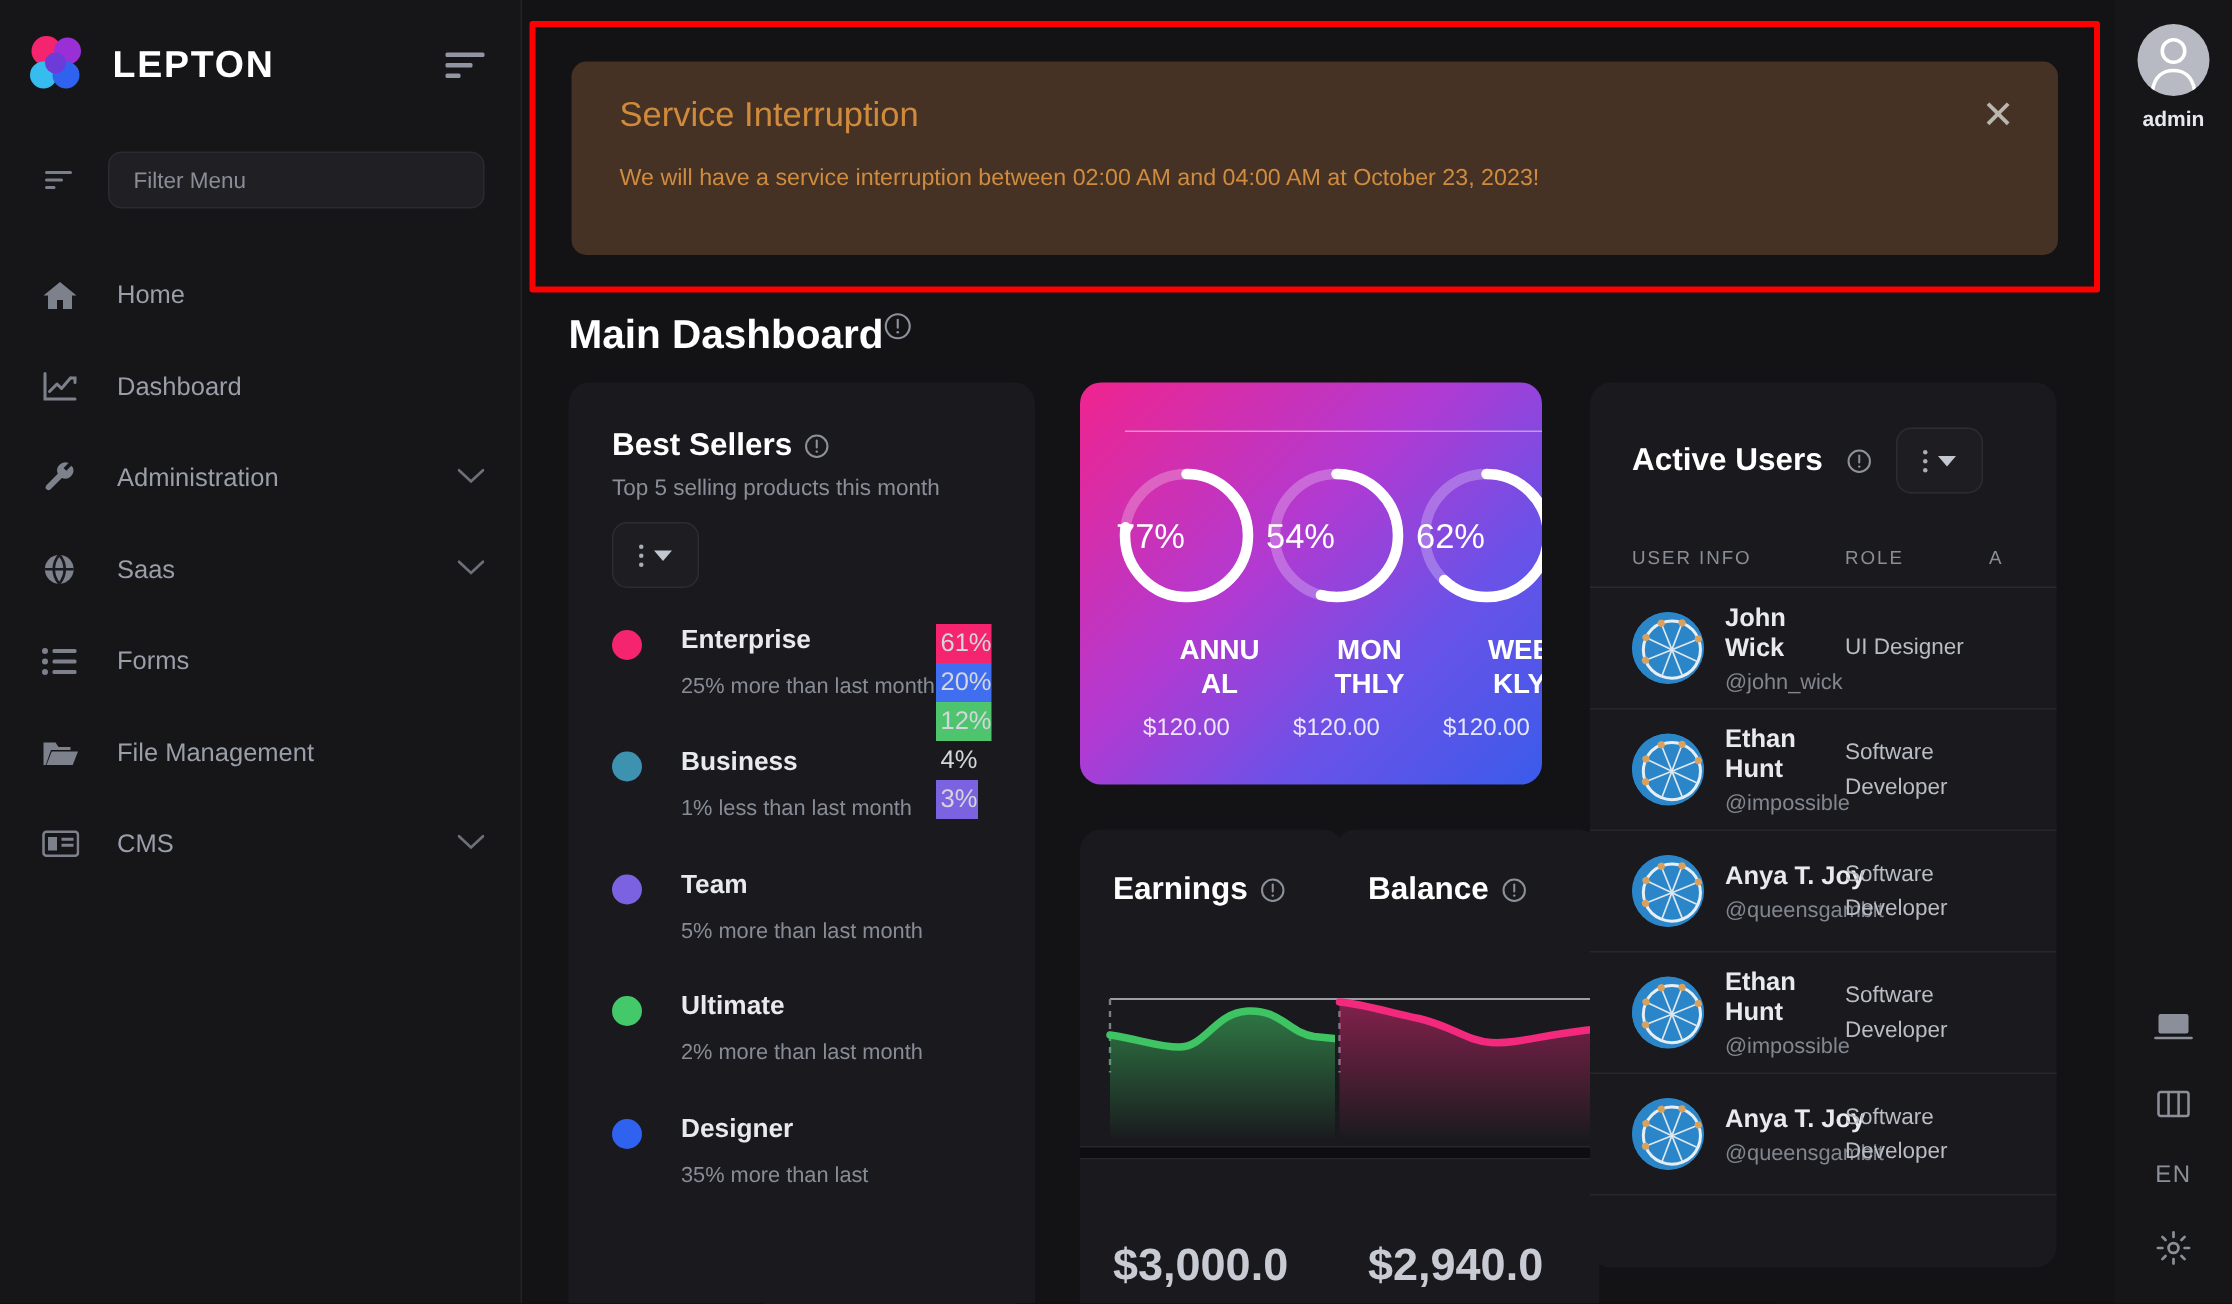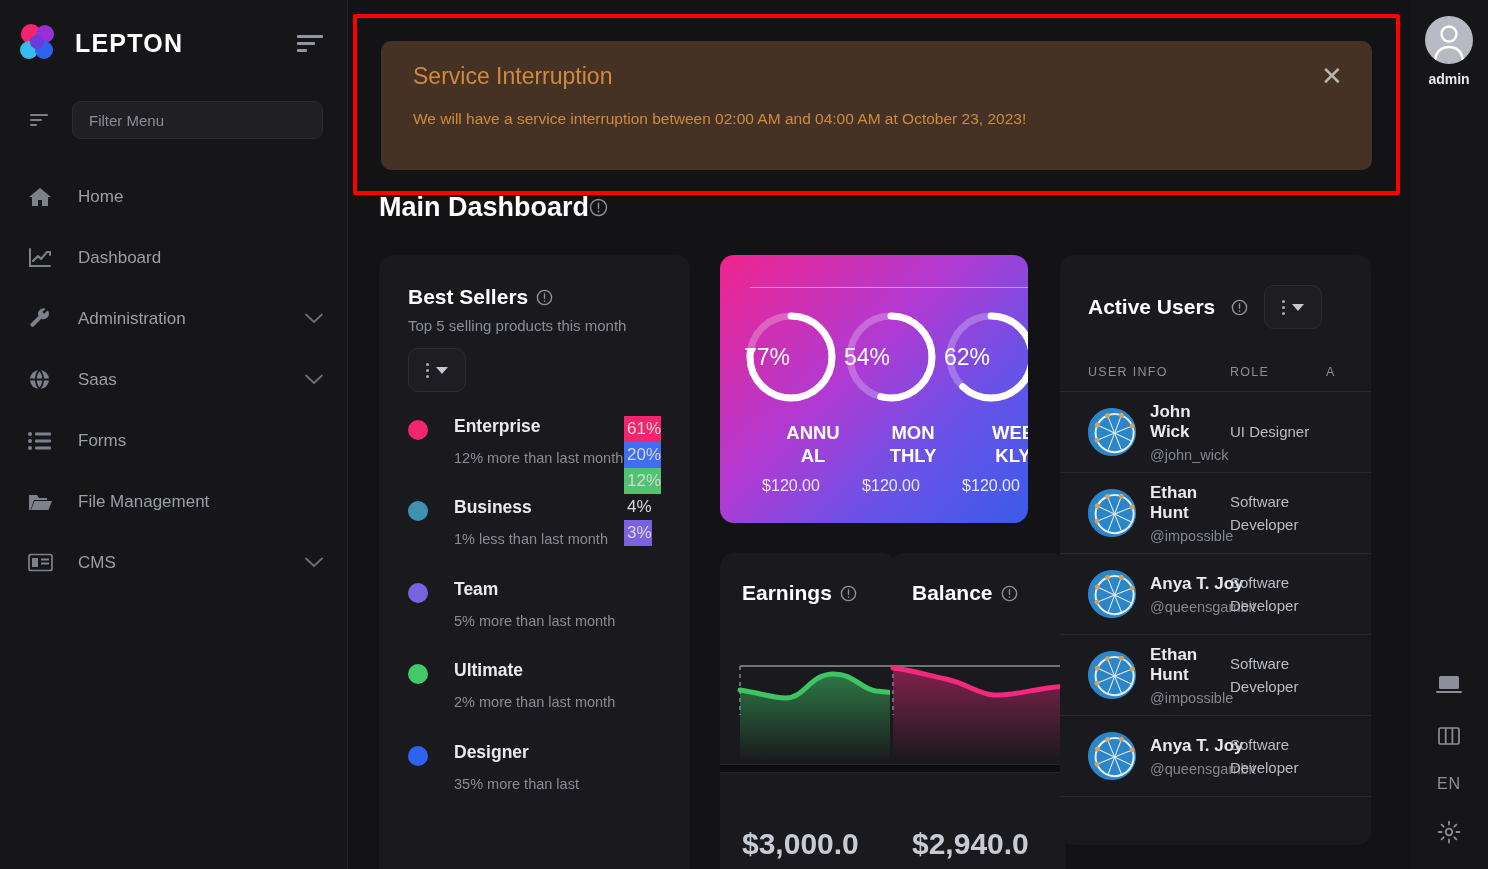--- a/index.html
+++ b/index.html
@@ -118,22 +118,22 @@
   .alert-title { color: #d08a3c; font-size: 23px; }
   .alert-body { margin-top: 20px; color: #cf8b3e; font-size: 15.5px; }
   .alert-close {
     position: absolute; right: 26px; top: 22px;
     width: 28px; height: 28px; cursor: pointer;
     color: #b9b6b0; font-size: 26px; line-height: 26px; text-align: center;
     font-family: "Liberation Sans", sans-serif;
   }
 
   .page-title-row {
-    position: absolute; left: 31px; top: 192px;
-    display: flex; align-items: center; 
+    position: absolute; left: 31px; top: 208px;
+    display: flex; align-items: flex-start; 
   }
   .page-title { color: #ffffff; font-size: 27px; font-weight: bold; }
 
   .info-dot { color: #8c9099; display:inline-flex; align-items:center; }
 
   
   .card {
     position: absolute;
     background: #1a1a1e;
     border-radius: 14px;
@@ -384,21 +384,21 @@
           <i></i>
           <i></i>
           <i></i>
         </span>
       <span class="kebab-caret"></span>
     </div>
 
     <div class="bs-list" id="bs-list">
       <div class="bs-item">
           <span class="bs-dot" style="background:#f4246e"></span>
-          <span class="bs-text"><span class="bs-name">Enterprise</span><div class="bs-delta">12% more than last month</div></span>
+          <span class="bs-text"><span class="bs-name">Enterprise</span><div class="bs-delta">25% more than last month</div></span>
         </div>
         <div class="bs-item">
           <span class="bs-dot" style="background:#3d92b0"></span>
           <span class="bs-text"><span class="bs-name">Business</span><div class="bs-delta">1% less than last month</div></span>
         </div>
         <div class="bs-item">
           <span class="bs-dot" style="background:#7b62e0"></span>
           <span class="bs-text"><span class="bs-name">Team</span><div class="bs-delta">5% more than last month</div></span>
         </div>
         <div class="bs-item">

